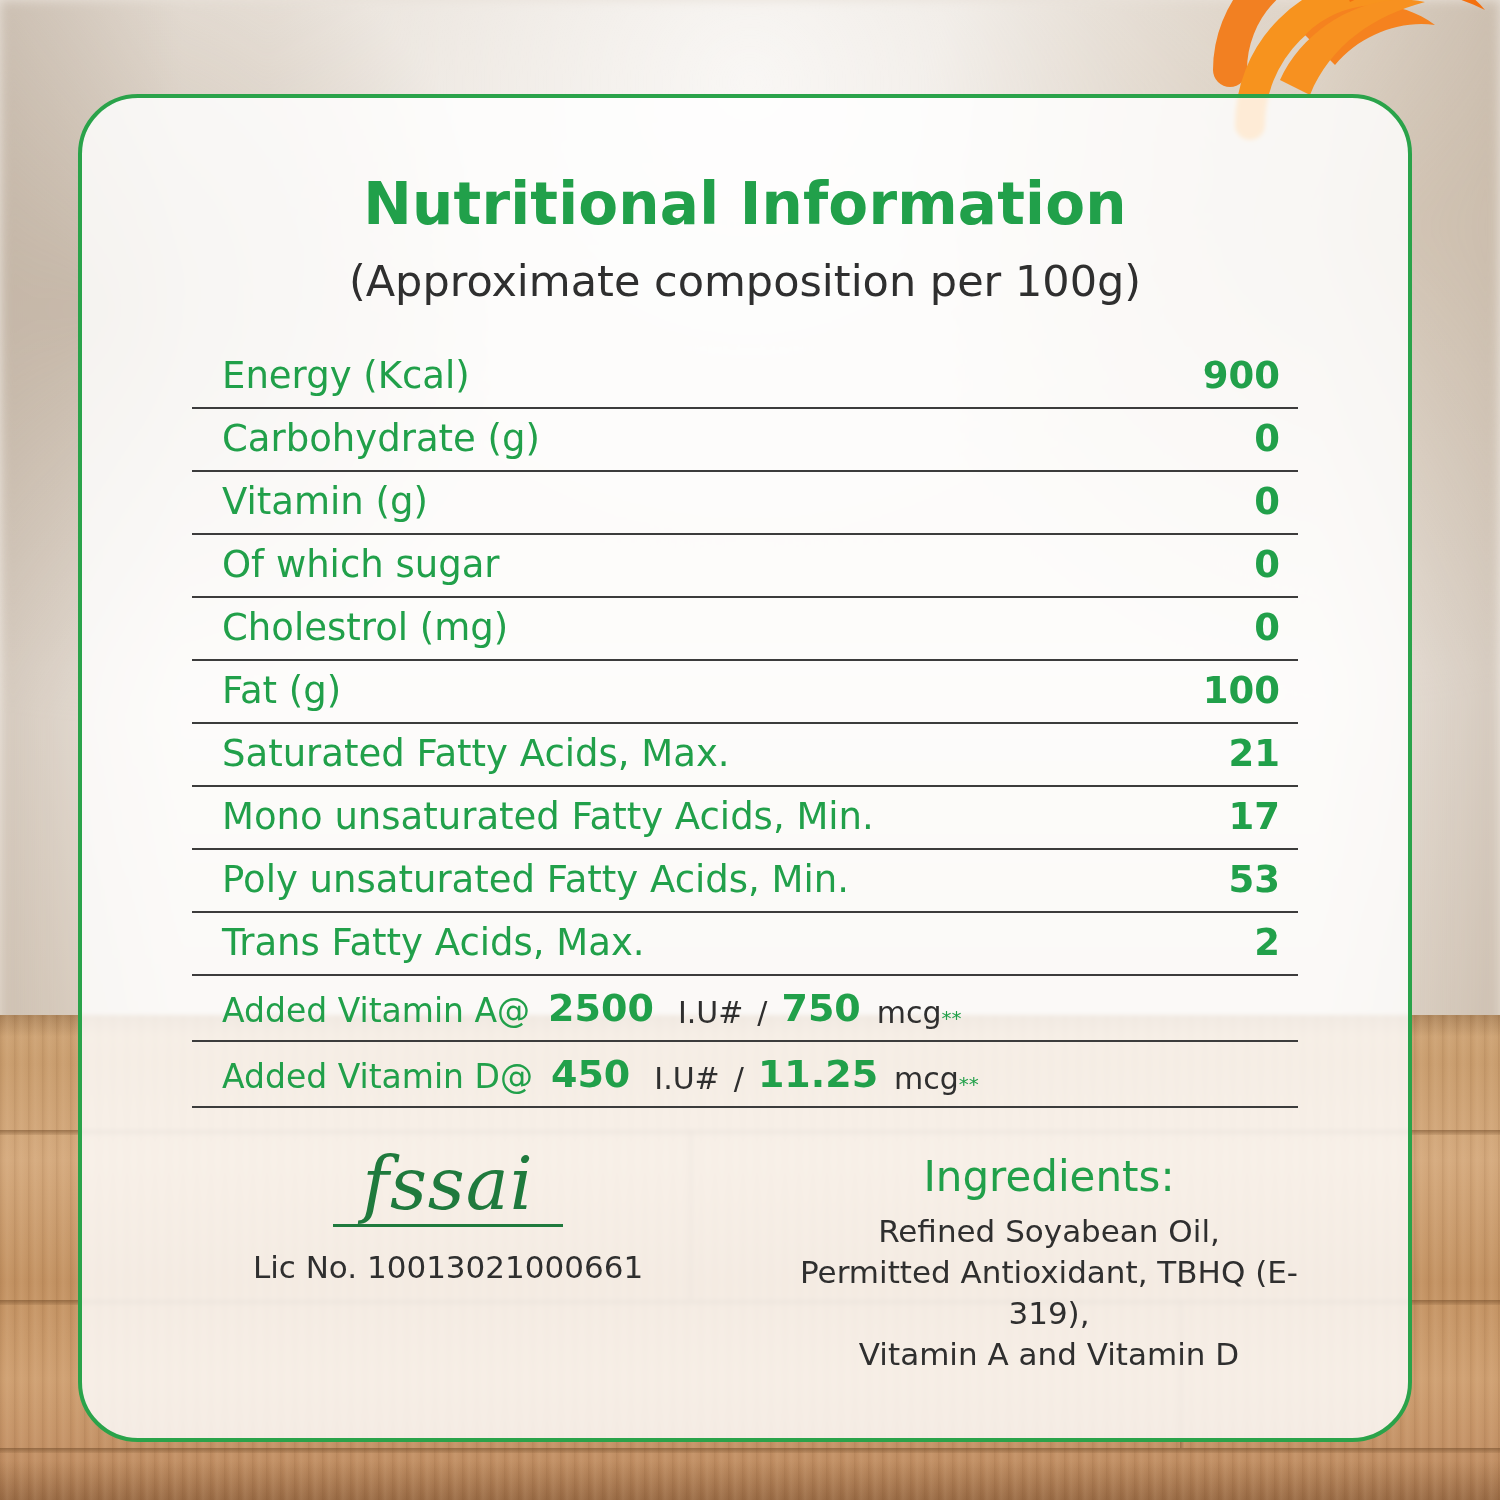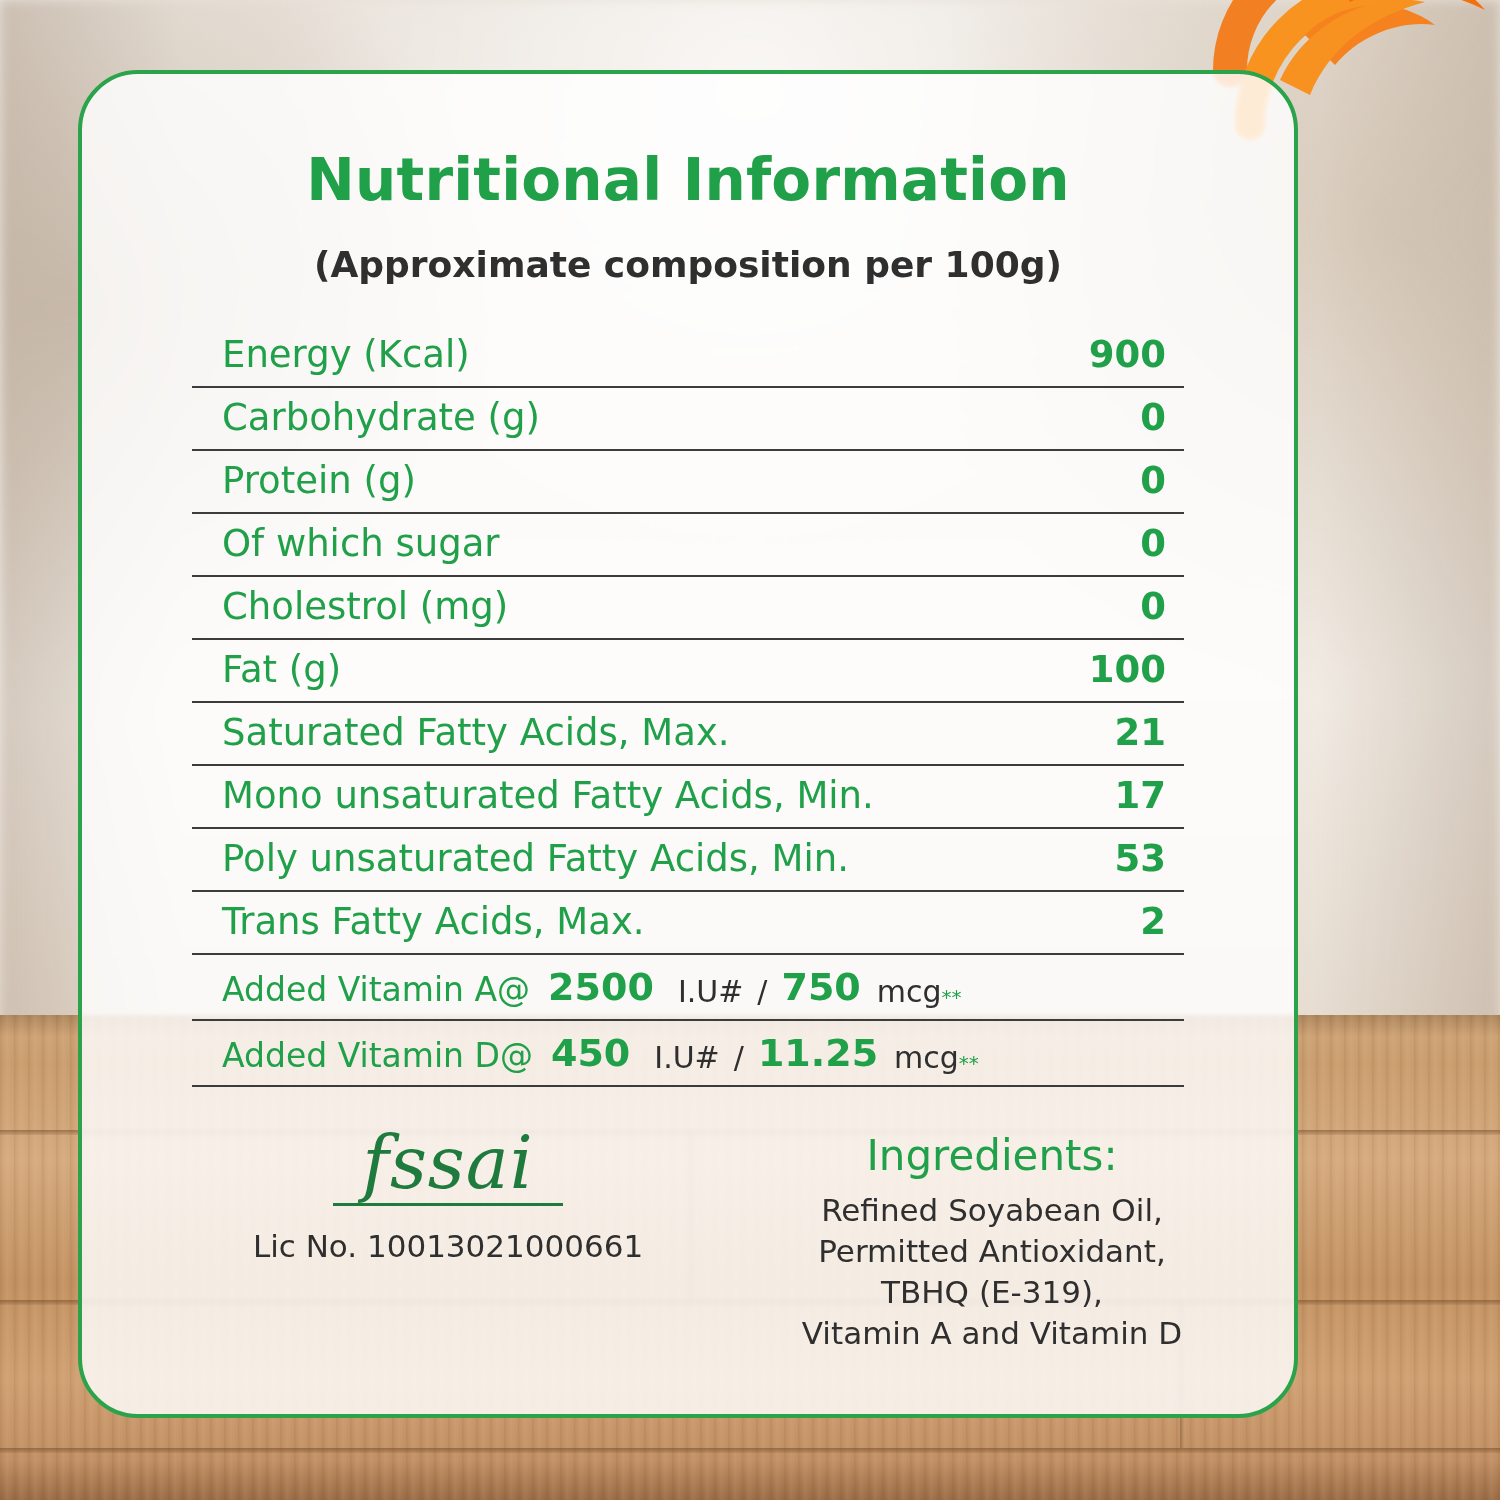--- a/index.html
+++ b/index.html
@@ -80,45 +80,44 @@
     top: -60px;
     width: 300px;
     height: 300px;
     pointer-events: none;
   }
 
   
   .card {
     position: absolute;
     left: 78px;
-    top: 70px;
-    width: 1220px;
+    top: 94px;
+    width: 1334px;
     height: 1348px;
     background: rgba(255,255,255,0.82);
     border: 4px solid #2aa34a;
     border-radius: 60px;
     box-sizing: border-box;
     -webkit-backdrop-filter: blur(2px);
     backdrop-filter: blur(2px);
   }
 
   .title {
     text-align: center;
     color: #21a04a;
     font-size: 58px;
     font-weight: bold;
     letter-spacing: .2px;
     margin-top: 72px;
   }
   .subtitle {
     text-align: center;
     color: #2f2f2f;
-    font-size: 36px;
-    margin-top: 30px;
-    font-weight: bold;
+    font-size: 43px;
+    margin-top: 18px;
   }
 
   .table {
     margin: 40px 110px 0 110px;
     width: calc(100% - 220px);
   }
   .row {
     display: flex;
     align-items: baseline;
     justify-content: space-between;
@@ -259,21 +258,21 @@
         <span class="label">Energy (Kcal)</span>
         <span class="value">900</span>
       </div>
 
       <div class="row">
         <span class="label">Carbohydrate (g)</span>
         <span class="value">0</span>
       </div>
 
       <div class="row">
-        <span class="label">Protein (g)</span>
+        <span class="label">Vitamin (g)</span>
         <span class="value">0</span>
       </div>
 
       <div class="row">
         <span class="label">Of which sugar</span>
         <span class="value">0</span>
       </div>
 
       <div class="row">
         <span class="label">Cholestrol (mg)</span>

